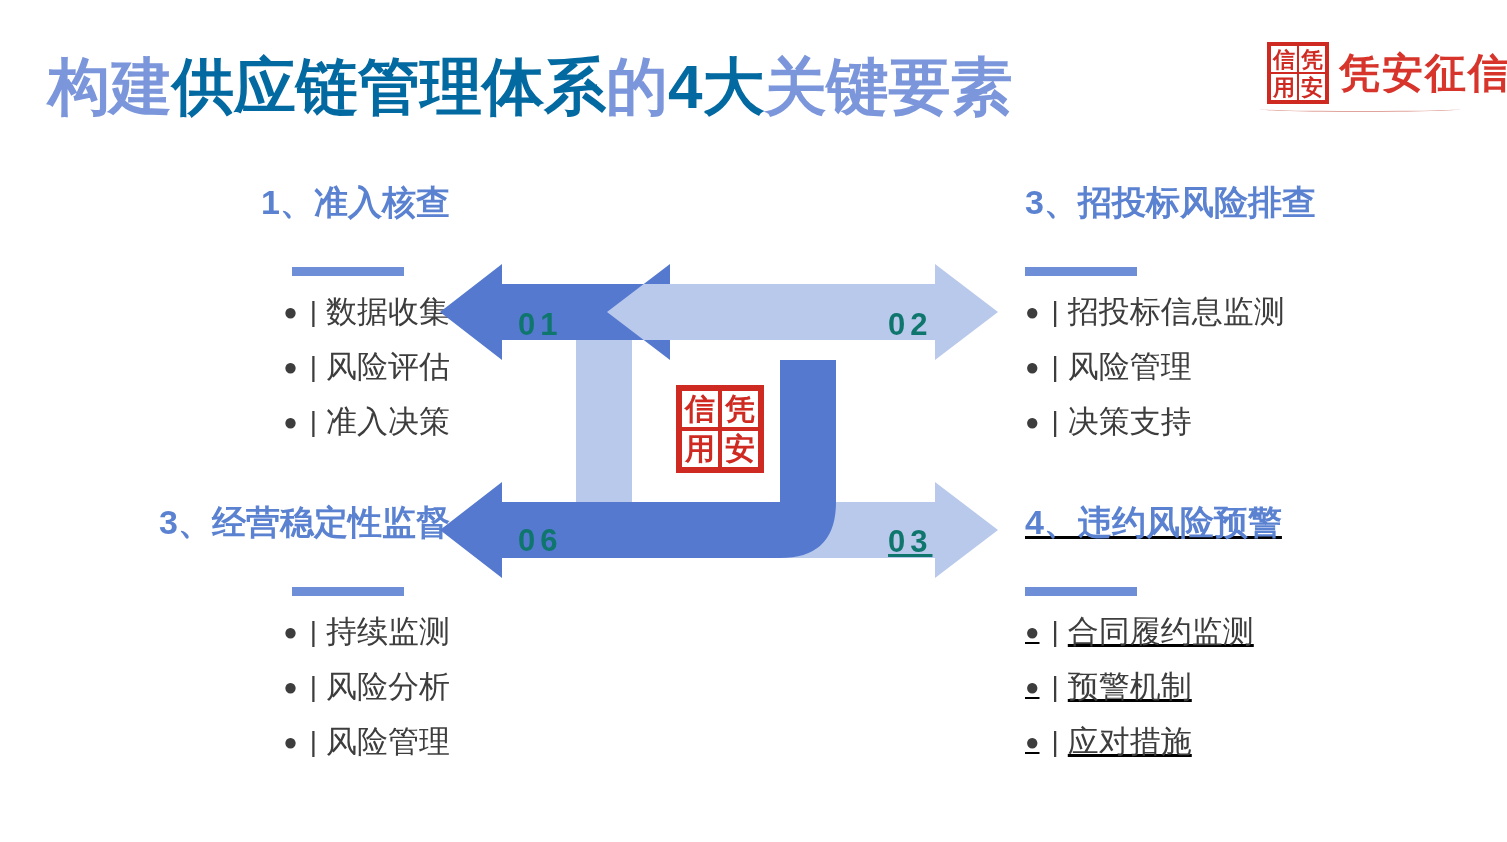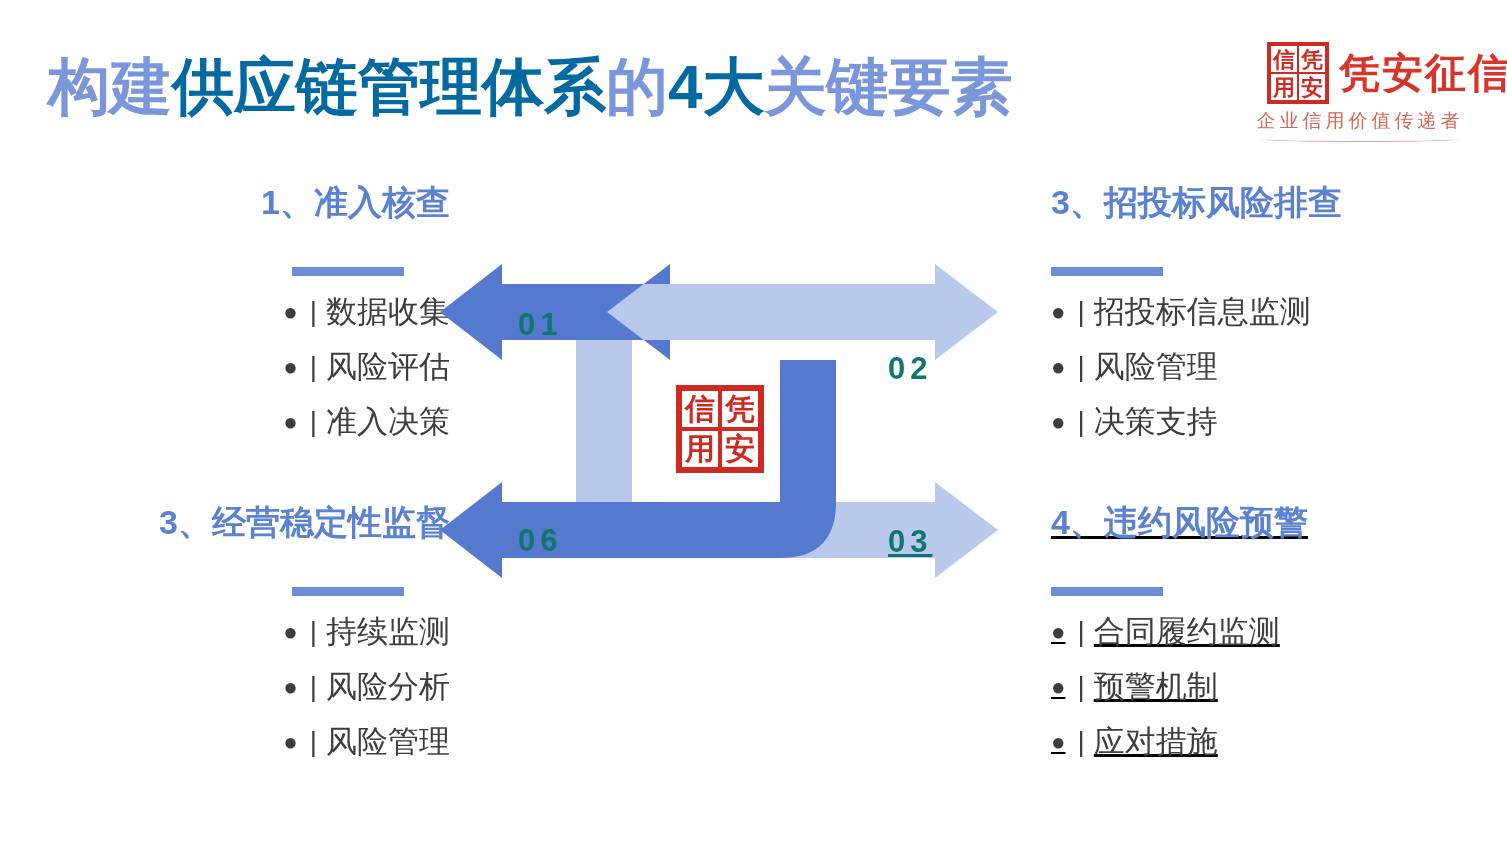--- a/index.html
+++ b/index.html
@@ -70,21 +70,21 @@
     white-space:nowrap;
   }
   #logo-underline {
     margin:2px auto 0;
     width:200px; height:6px;
     border-bottom:1.5px solid #e0a49c;
     border-radius:50%;
   }
 
   
-  .quad { position:absolute;padding-left:26px; }
+  .quad { position:absolute; }
   .quad-head {
     color:#5b82d1;
     font-size:34px;
     font-weight:bold;
     white-space:nowrap;
     line-height:1.1;
   }
   .quad-rule {
     height:9px;
     width:112px;
@@ -139,21 +139,21 @@
   #diagram svg { display:block; }
   .num {
     position:absolute;
     color:#0f766e;
     font-size:31px;
     font-weight:bold;
     letter-spacing:5px;
     line-height:1;
   }
   #num01 { left:78px;  top:47px; }
-  #num02 { left:448px; top:47px;margin-top:44px; }
+  #num02 { left:448px; top:47px; }
   #num04 { left:78px;  top:263px; }
   #num03 { left:448px; top:264px;text-decoration:underline; }
 
   
   #seal-center {
     position:absolute;
     left:220px; top:107px;
     width:120px; height:120px;
     background:#ffffff;
     display:flex; align-items:center; justify-content:center;
@@ -187,21 +187,20 @@
   <div id="logo">
     <div id="logo-row">
       <div class="seal-small">
         <div>信</div>
         <div>凭</div>
         <div>用</div>
         <div>安</div>
       </div>
       <div id="logo-name">凭安征信</div>
     </div>
-    <div id="logo-tag">企业信用价值传递者</div>
     <div id="logo-underline"></div>
   </div>
 
   <div class="quad right-al" id="quad1">
     <div class="quad-head">1、准入核查</div>
     <div class="quad-rule"></div>
     <div class="quad-list">
       <div class="li">
         <span class="dot">●</span>
         <span class="bar">|</span>

